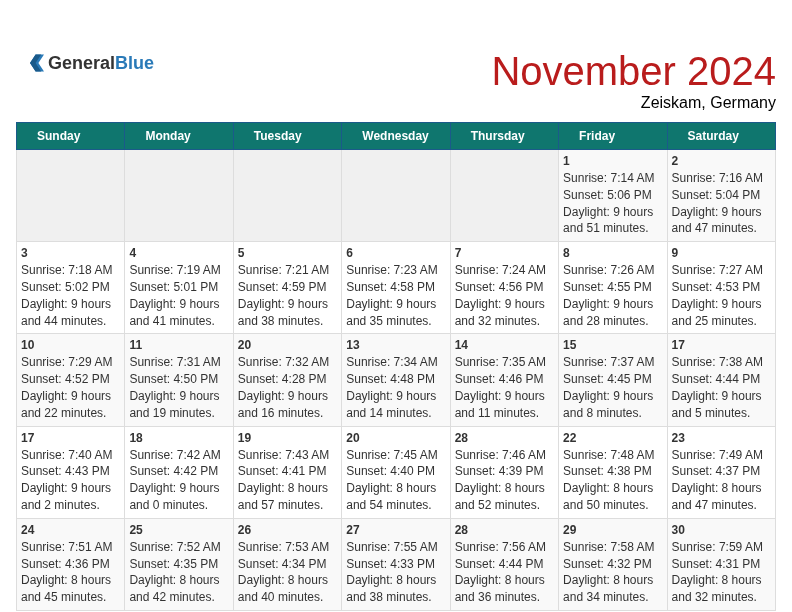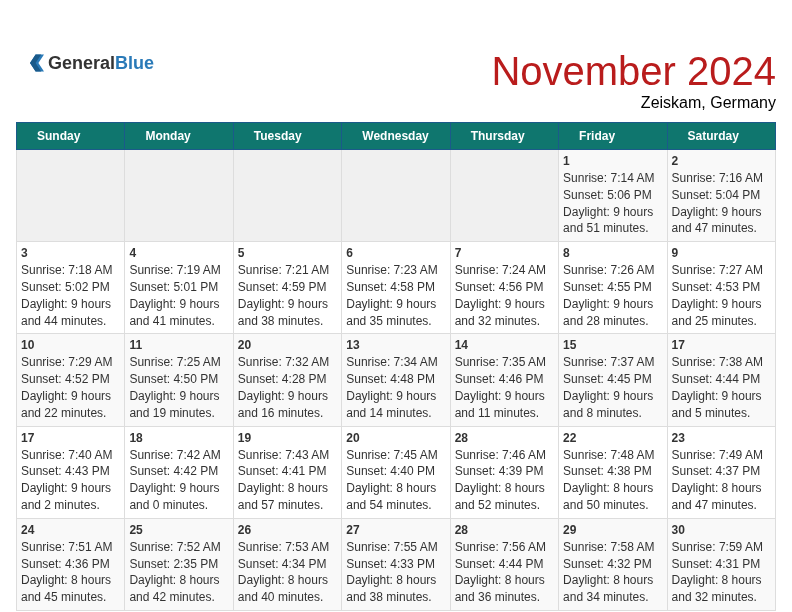--- a/index.html
+++ b/index.html
@@ -190,21 +190,21 @@
         </tr>
         <tr>
           <td>
             <div class="day-number">10</div>
             <div class="day-info">Sunrise: 7:29 AM
 Sunset: 4:52 PM
 Daylight: 9 hours and 22 minutes.</div>
           </td>
           <td>
             <div class="day-number">11</div>
-            <div class="day-info">Sunrise: 7:25 AM
+            <div class="day-info">Sunrise: 7:31 AM
 Sunset: 4:50 PM
 Daylight: 9 hours and 19 minutes.</div>
           </td>
           <td>
             <div class="day-number">20</div>
             <div class="day-info">Sunrise: 7:32 AM
 Sunset: 4:28 PM
 Daylight: 9 hours and 16 minutes.</div>
           </td>
           <td>
@@ -279,21 +279,21 @@
         <tr>
           <td>
             <div class="day-number">24</div>
             <div class="day-info">Sunrise: 7:51 AM
 Sunset: 4:36 PM
 Daylight: 8 hours and 45 minutes.</div>
           </td>
           <td>
             <div class="day-number">25</div>
             <div class="day-info">Sunrise: 7:52 AM
-Sunset: 2:35 PM
+Sunset: 4:35 PM
 Daylight: 8 hours and 42 minutes.</div>
           </td>
           <td>
             <div class="day-number">26</div>
             <div class="day-info">Sunrise: 7:53 AM
 Sunset: 4:34 PM
 Daylight: 8 hours and 40 minutes.</div>
           </td>
           <td>
             <div class="day-number">27</div>

